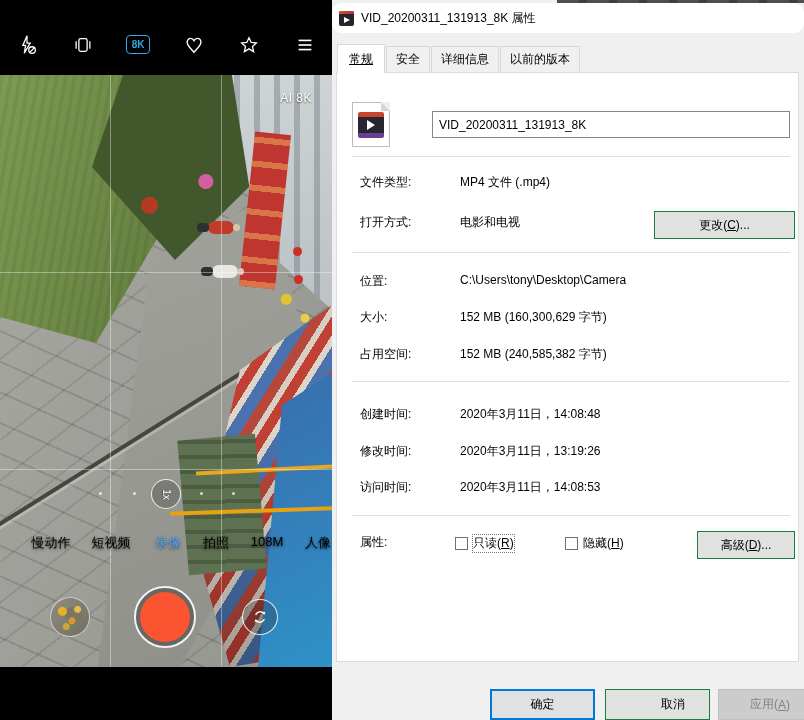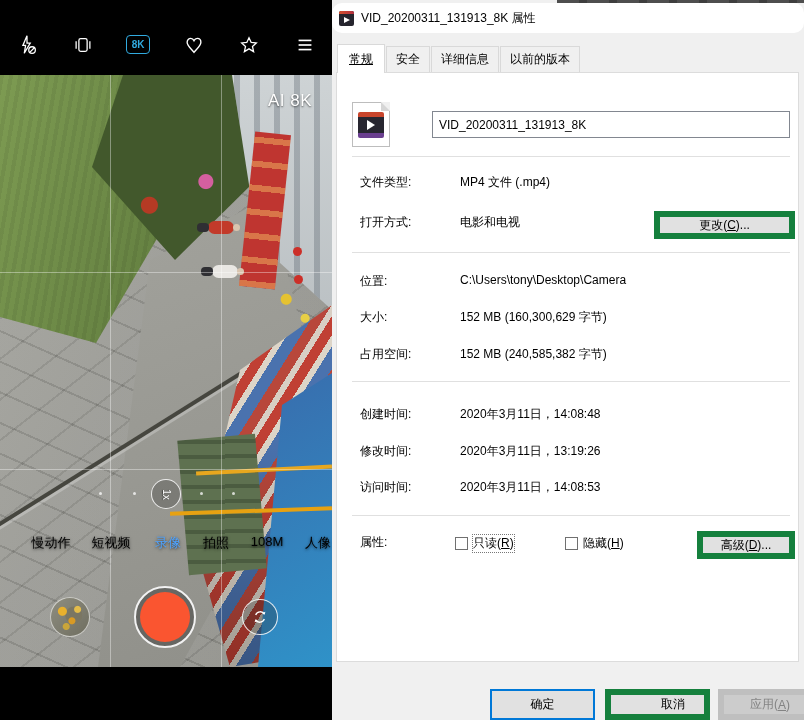--- a/index.html
+++ b/index.html
@@ -73,21 +73,21 @@
   .sc-person-red  { left:208px; top:146px; width:26px; height:13px; background:#c23a2a; }
   .sc-person-white{ left:212px; top:190px; width:26px; height:13px; background:#e9e7e3; }
   .person::before { content:""; position:absolute; right:-6px; top:3px; width:7px; height:7px;
                     border-radius:50%; background:#d9c4ae; }
   .person::after  { content:""; position:absolute; left:-11px; top:2px; width:12px; height:9px;
                     border-radius:4px; background:#2f2f33; }
   .gridline { background:rgba(255,255,255,.38); }
   .grid-v { top:0; bottom:0; width:1px; }
   .grid-h { left:0; right:0; height:1px; }
 
-  .ai-label { right:20px; top:16px; color:#fff; font-size:17px; letter-spacing:.5px;
+  .ai-label { right:20px; top:16px; color:#fff; font-size:12px; letter-spacing:.5px;
               text-shadow:0 1px 2px rgba(0,0,0,.6); }
   .zoom-dot { width:3px; height:3px; border-radius:50%; background:rgba(255,255,255,.75); }
   .zoom-btn { left:151px; top:404px; width:30px; height:30px; border-radius:50%;
               border:1.5px solid rgba(255,255,255,.85); background:rgba(40,40,40,.25);
               display:flex; align-items:center; justify-content:center; }
   .zoom-btn span { color:#fff; font-size:10px; transform:rotate(90deg); text-shadow:0 1px 1px rgba(0,0,0,.5); }
 
   .modebar { left:0; top:459px; width:332px; height:20px; }
   .mode { position:absolute; transform:translateX(-50%); color:#000000; font-size:13px;
           text-shadow:0 1px 3px rgba(0,0,0,.7); white-space:nowrap; }
@@ -147,21 +147,21 @@
   .name-input { position:absolute; left:100px; top:103px; width:358px; height:27px;
                 border:1px solid #828790; font-size:12px; padding:0 6px;
                 font-family:"Liberation Sans","DejaVu Sans",sans-serif; color:#000; background:#fff; }
 
   .sep { position:absolute; left:20px; width:438px; height:1px; background:#e0e0e0; }
 
   .drow { position:absolute; left:28px; width:430px; height:16px; font-size:12px; }
   .drow .lab { position:absolute; left:0; top:0; }
   .drow .val { position:absolute; left:100px; top:0; white-space:nowrap; }
 
-  .win-btn { position:absolute; height:28px; background:#e1e1e1; border:6px solid #15803d;
+  .win-btn { position:absolute; height:28px; background:#e1e1e1; border:1px solid #15803d;
              font-size:12px; font-family:"Liberation Sans","DejaVu Sans",sans-serif;
              display:flex; align-items:center; justify-content:center; color:#000; }
   .btn-change  { left:322px; top:203px; width:141px; }
   .btn-advanced{ left:365px; top:523px; width:98px; }
   .key { text-decoration:underline; }
 
   .attr-cb { position:absolute; display:flex; align-items:center; font-size:12px; height:16px; }
   .cb-readonly { left:123px; top:527px; }
   .cb-hidden   { left:233px; top:527px; }
   .cb-box { width:13px; height:13px; border:1px solid #707070; background:#fff; margin-right:5px; flex:none; }

